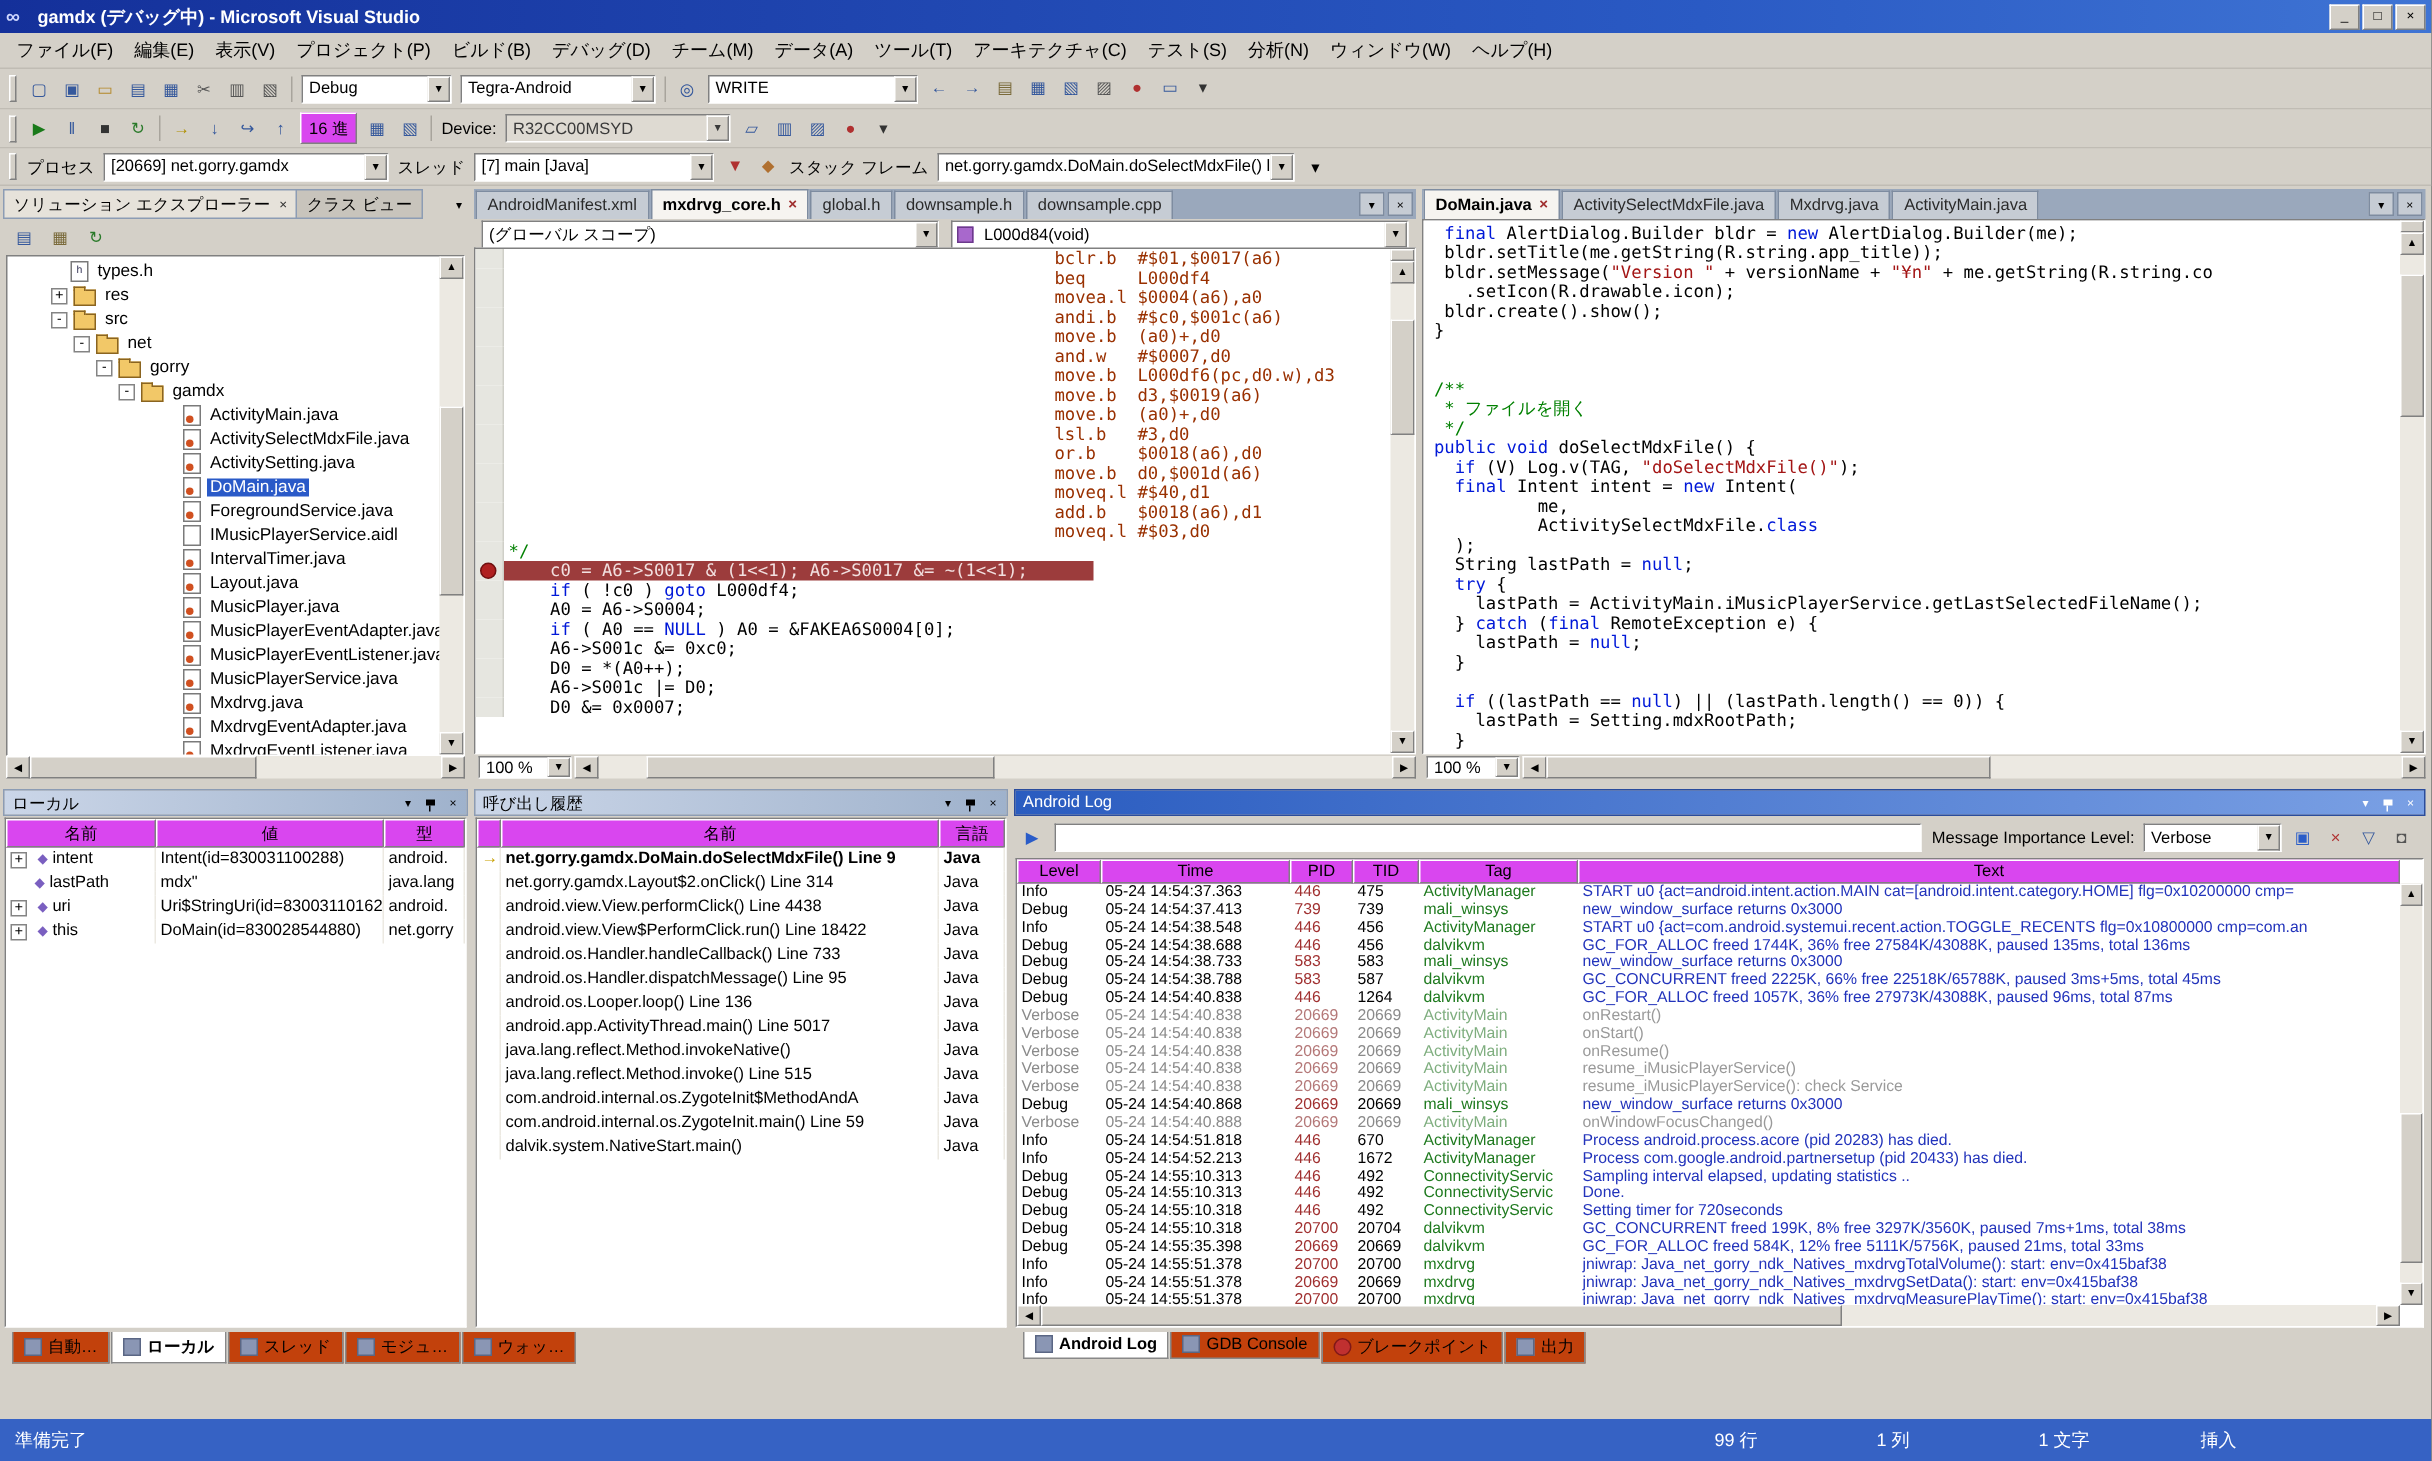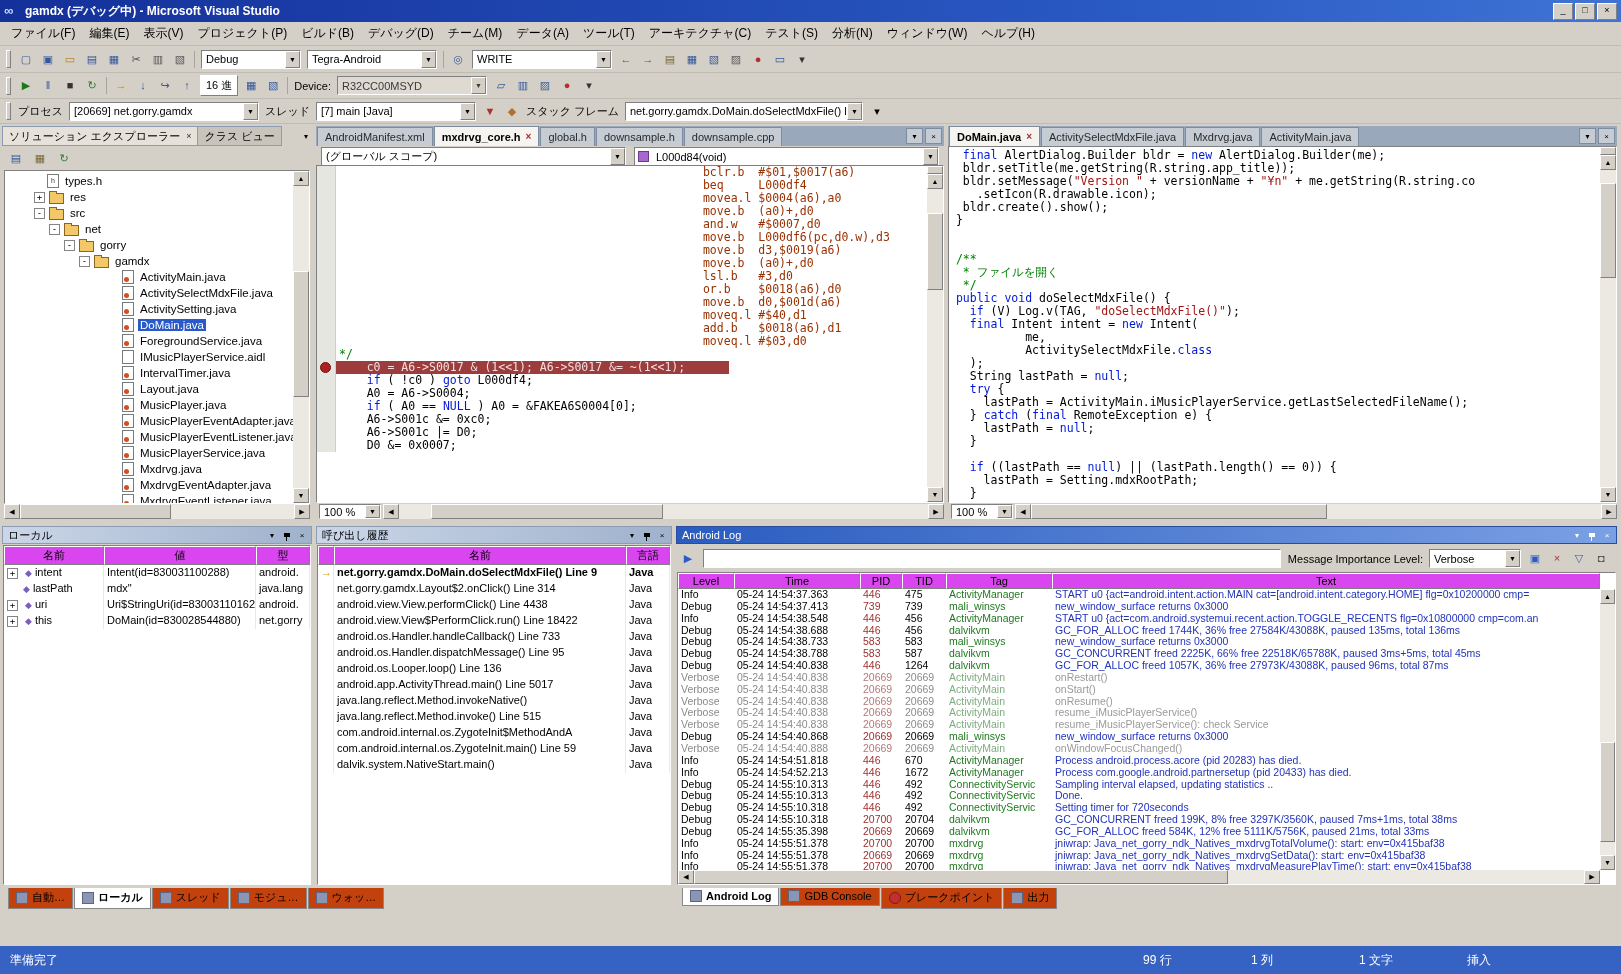--- a/index.html
+++ b/index.html
@@ -26,21 +26,21 @@
         font-size:11px;margin:0 1px;}
   .tsep{width:1px;height:17px;background:#a8a49c;margin:0 3px;}
   .combo{display:inline-flex;align-items:center;height:19px;background:#fff;
     border:1px solid;border-color:#808080 #fff #fff #808080;box-sizing:border-box;margin:0 3px;}
   .combo .ctext{padding:0 4px;font-size:11px;white-space:nowrap;overflow:hidden;flex:1;}
   .combo .carrow{width:15px;height:100%;background:#d4d0c8;border:1px solid;border-color:#fff #808080 #808080 #fff;
     display:flex;align-items:center;justify-content:center;font-size:7px;box-sizing:border-box;}
   .combo.disabled{background:#dedad2;color:#3a3a3a;}
   .tlabel2{font-size:11px;margin:0 3px;white-space:nowrap;}
   .tbtn-text{height:19px;padding:0 5px;display:inline-flex;align-items:center;font-size:11px;
-    border:1px solid;border-color:#fff #808080 #808080 #fff;background:#ffffff;margin:0 2px;}
+    border:1px solid;border-color:#fff #808080 #808080 #fff;background:#d946ef;margin:0 2px;}
   
   .pane{position:absolute;background:#d4d0c8;}
   .cap{height:18px;display:flex;align-items:center;padding:0 2px 0 5px;font-size:11px;
     background:linear-gradient(90deg,#cbd6e8,#9fb2cc);border:1px solid #8c9cb4;box-sizing:border-box;}
   .cap.active{background:linear-gradient(90deg,#2a5cc0,#7aa0e4);color:#fff;border-color:#2a4c9c;}
   .capbtns{margin-left:auto;display:flex;gap:1px;}
   .capbtn{width:14px;height:13px;display:flex;align-items:center;justify-content:center;font-size:8px;}
   .pinbody{display:inline-block;width:6px;height:4px;background:currentColor;position:relative;}
   .pinbody::after{content:"";position:absolute;left:2px;top:4px;width:1px;height:4px;background:currentColor;}
   .sunkwrap{background:#fff;border:1px solid;border-color:#808080 #fff #fff #808080;box-sizing:border-box;overflow:hidden;position:relative;}
@@ -395,37 +395,39 @@
         <span class="micon"></span>
         <span class="ctext">L000d84(void)</span>
           <span class="carrow">▼</span>
         </span>
     </div>
     <div class="ebody" style="top:39px;bottom:17px;">
       <div class="codearea" id="e1code">
           <div class="cline"><span class="gut"></span><span class="ltxt" style="padding-left:53ch"><span class="sg-a">bclr.b  #$01,$0017(a6)</span></span></div>
           <div class="cline"><span class="gut"></span><span class="ltxt" style="padding-left:53ch"><span class="sg-a">beq     L000df4</span></span></div>
           <div class="cline"><span class="gut"></span><span class="ltxt" style="padding-left:53ch"><span class="sg-a">movea.l $0004(a6),a0</span></span></div>
+          <div class="cline"><span class="gut"></span><span class="ltxt" style="padding-left:53ch"><span class="sg-a">andi.b  #$c0,$001c(a6)</span></span></div>
           <div class="cline"><span class="gut"></span><span class="ltxt" style="padding-left:53ch"><span class="sg-a">move.b  (a0)+,d0</span></span></div>
           <div class="cline"><span class="gut"></span><span class="ltxt" style="padding-left:53ch"><span class="sg-a">and.w   #$0007,d0</span></span></div>
           <div class="cline"><span class="gut"></span><span class="ltxt" style="padding-left:53ch"><span class="sg-a">move.b  L000df6(pc,d0.w),d3</span></span></div>
           <div class="cline"><span class="gut"></span><span class="ltxt" style="padding-left:53ch"><span class="sg-a">move.b  d3,$0019(a6)</span></span></div>
           <div class="cline"><span class="gut"></span><span class="ltxt" style="padding-left:53ch"><span class="sg-a">move.b  (a0)+,d0</span></span></div>
           <div class="cline"><span class="gut"></span><span class="ltxt" style="padding-left:53ch"><span class="sg-a">lsl.b   #3,d0</span></span></div>
           <div class="cline"><span class="gut"></span><span class="ltxt" style="padding-left:53ch"><span class="sg-a">or.b    $0018(a6),d0</span></span></div>
           <div class="cline"><span class="gut"></span><span class="ltxt" style="padding-left:53ch"><span class="sg-a">move.b  d0,$001d(a6)</span></span></div>
           <div class="cline"><span class="gut"></span><span class="ltxt" style="padding-left:53ch"><span class="sg-a">moveq.l #$40,d1</span></span></div>
           <div class="cline"><span class="gut"></span><span class="ltxt" style="padding-left:53ch"><span class="sg-a">add.b   $0018(a6),d1</span></span></div>
           <div class="cline"><span class="gut"></span><span class="ltxt" style="padding-left:53ch"><span class="sg-a">moveq.l #$03,d0</span></span></div>
           <div class="cline"><span class="gut"></span><span class="ltxt"><span class="sg-c">*/</span></span></div>
           <div class="cline hl"><span class="gut"><span class="bpdot"></span></span><span class="ltxt"><span class="sg-p">    c0 = A6-&gt;S0017 &amp; (1&lt;&lt;1); A6-&gt;S0017 &amp;= ~(1&lt;&lt;1);</span></span></div>
           <div class="cline"><span class="gut"></span><span class="ltxt"><span class="sg-p">    </span><span class="sg-k">if</span><span class="sg-p"> ( !c0 ) </span><span class="sg-k">goto</span><span class="sg-p"> L000df4;</span></span></div>
           <div class="cline"><span class="gut"></span><span class="ltxt"><span class="sg-p">    A0 = A6-&gt;S0004;</span></span></div>
           <div class="cline"><span class="gut"></span><span class="ltxt"><span class="sg-p">    </span><span class="sg-k">if</span><span class="sg-p"> ( A0 == </span><span class="sg-k">NULL</span><span class="sg-p"> ) A0 = &amp;FAKEA6S0004[0];</span></span></div>
           <div class="cline"><span class="gut"></span><span class="ltxt"><span class="sg-p">    A6-&gt;S001c &amp;= 0xc0;</span></span></div>
+          <div class="cline"><span class="gut"></span><span class="ltxt"><span class="sg-p">    D0 = *(A0++);</span></span></div>
           <div class="cline"><span class="gut"></span><span class="ltxt"><span class="sg-p">    A6-&gt;S001c |= D0;</span></span></div>
           <div class="cline"><span class="gut"></span><span class="ltxt"><span class="sg-p">    D0 &amp;= 0x0007;</span></span></div>
         </div>
       <div class="vsb" style="top:0;bottom:0;">
         <div class="splitbtn"></div>
         <div class="sbtn">▲</div>
         <div class="strack">
             <div class="sthumb" style="left:0;right:0;top:8%;height:26%;"></div>
           </div>
         <div class="sbtn">▼</div>

